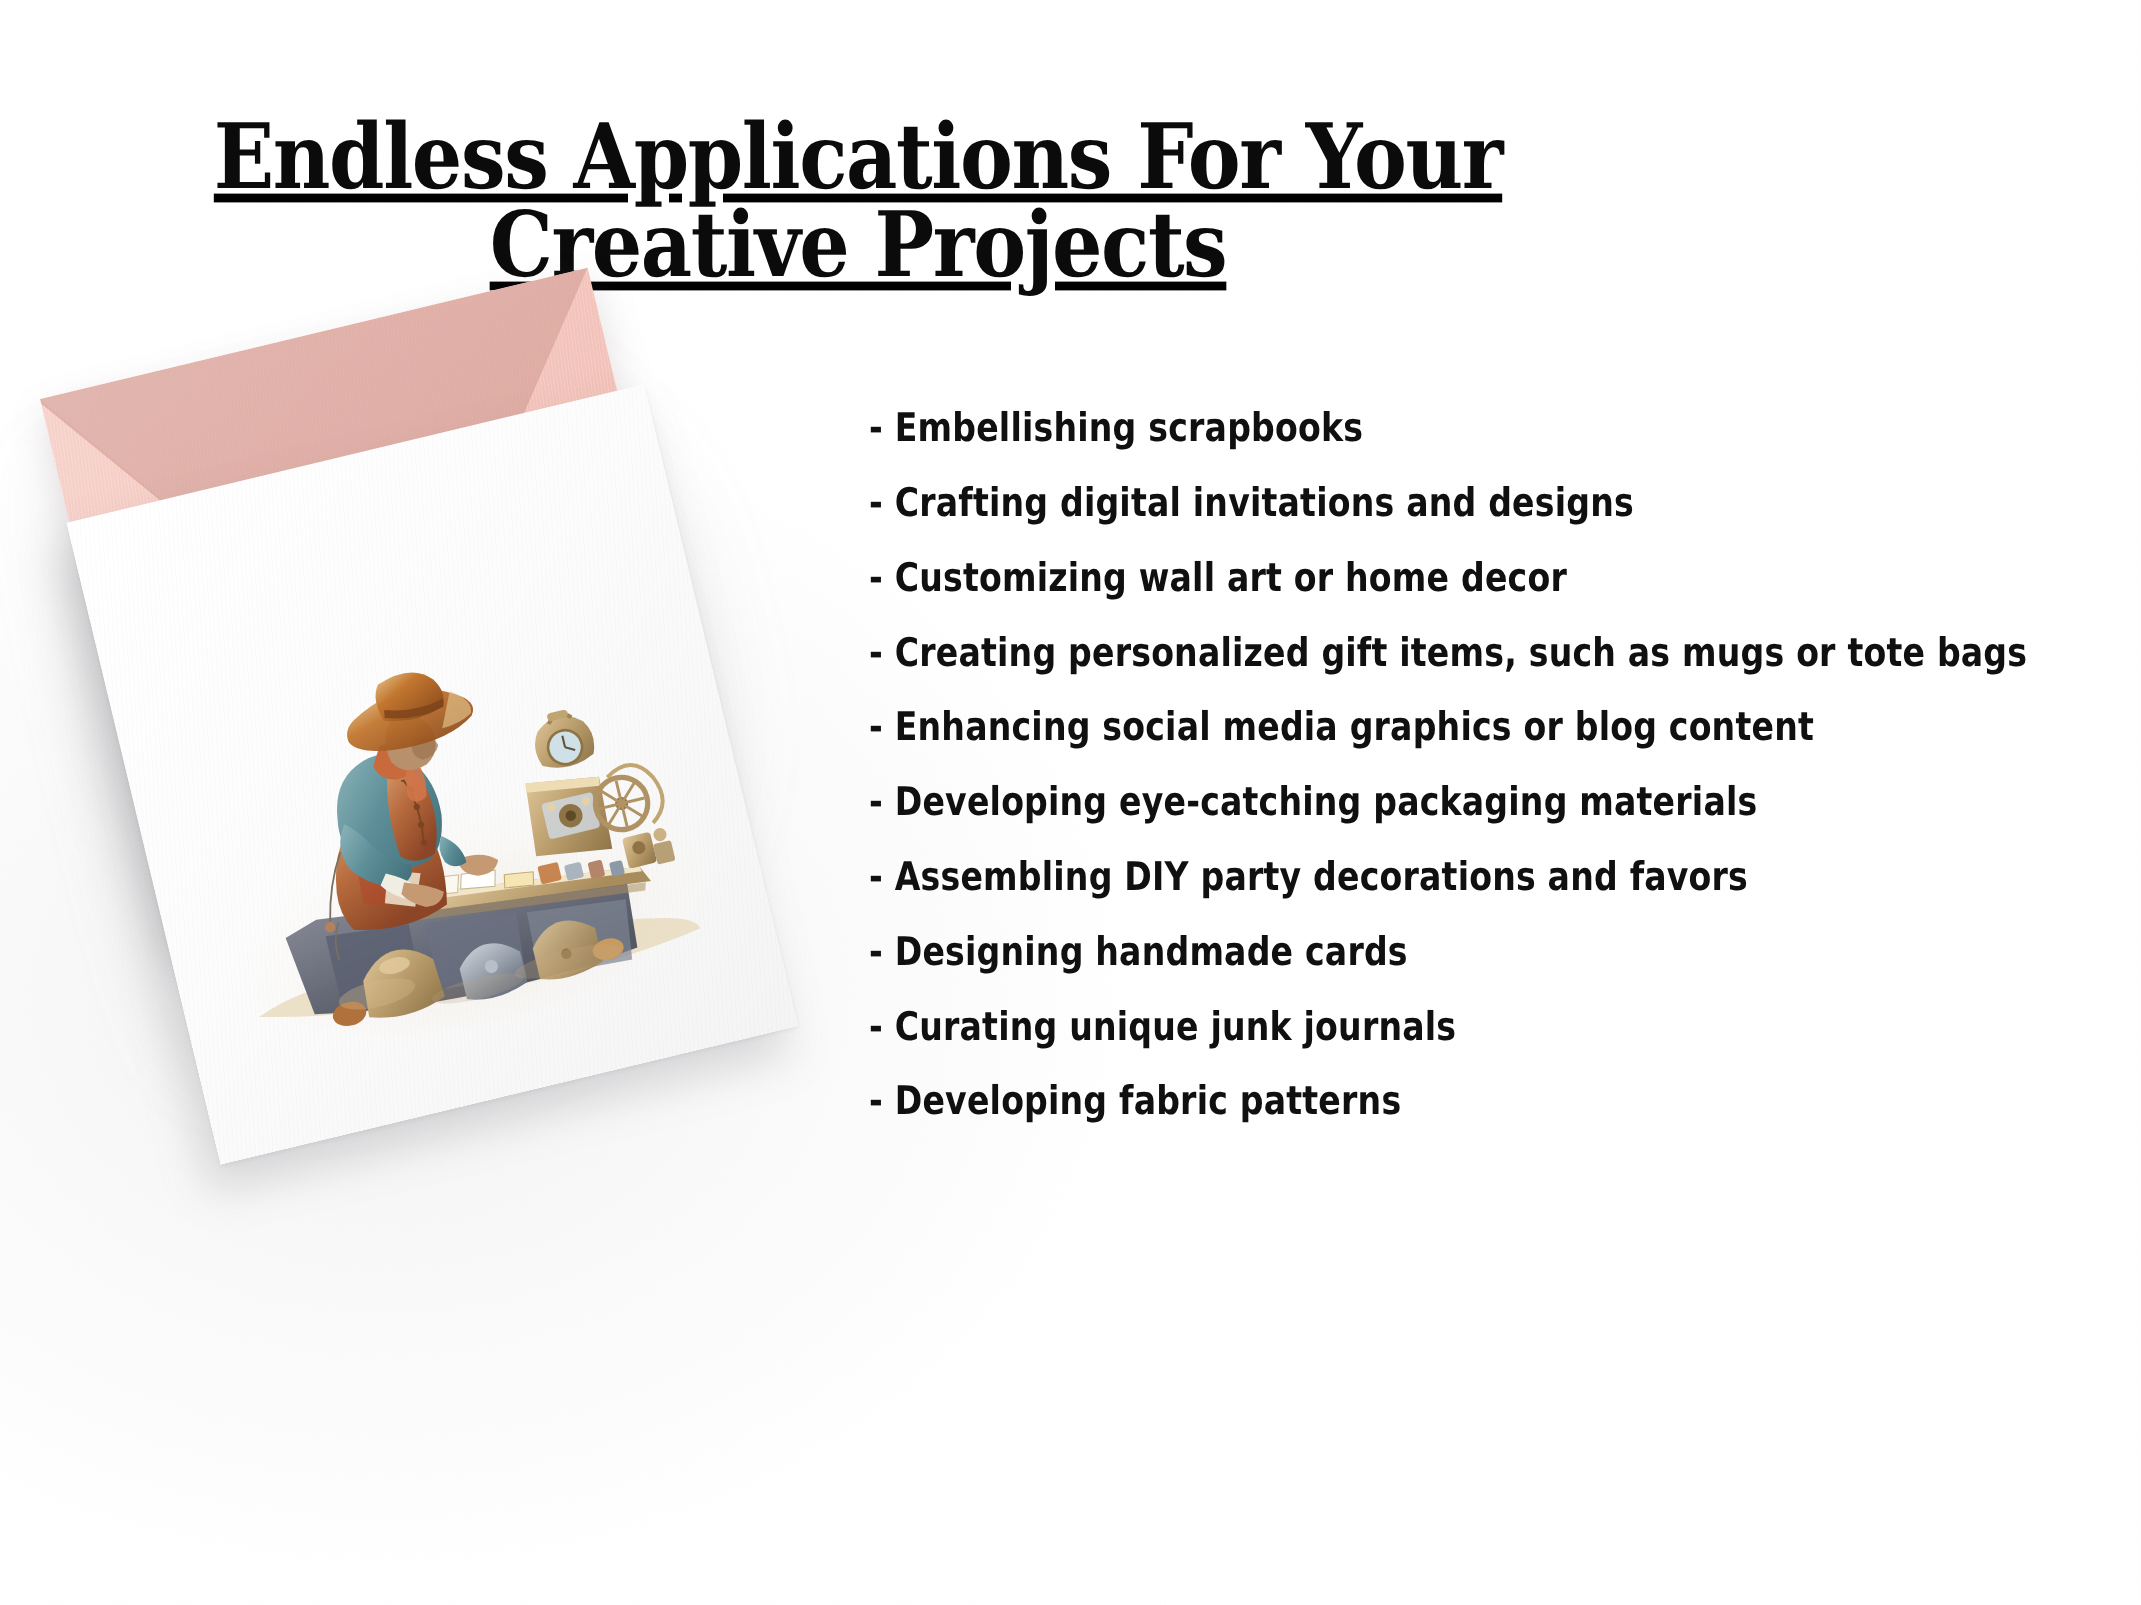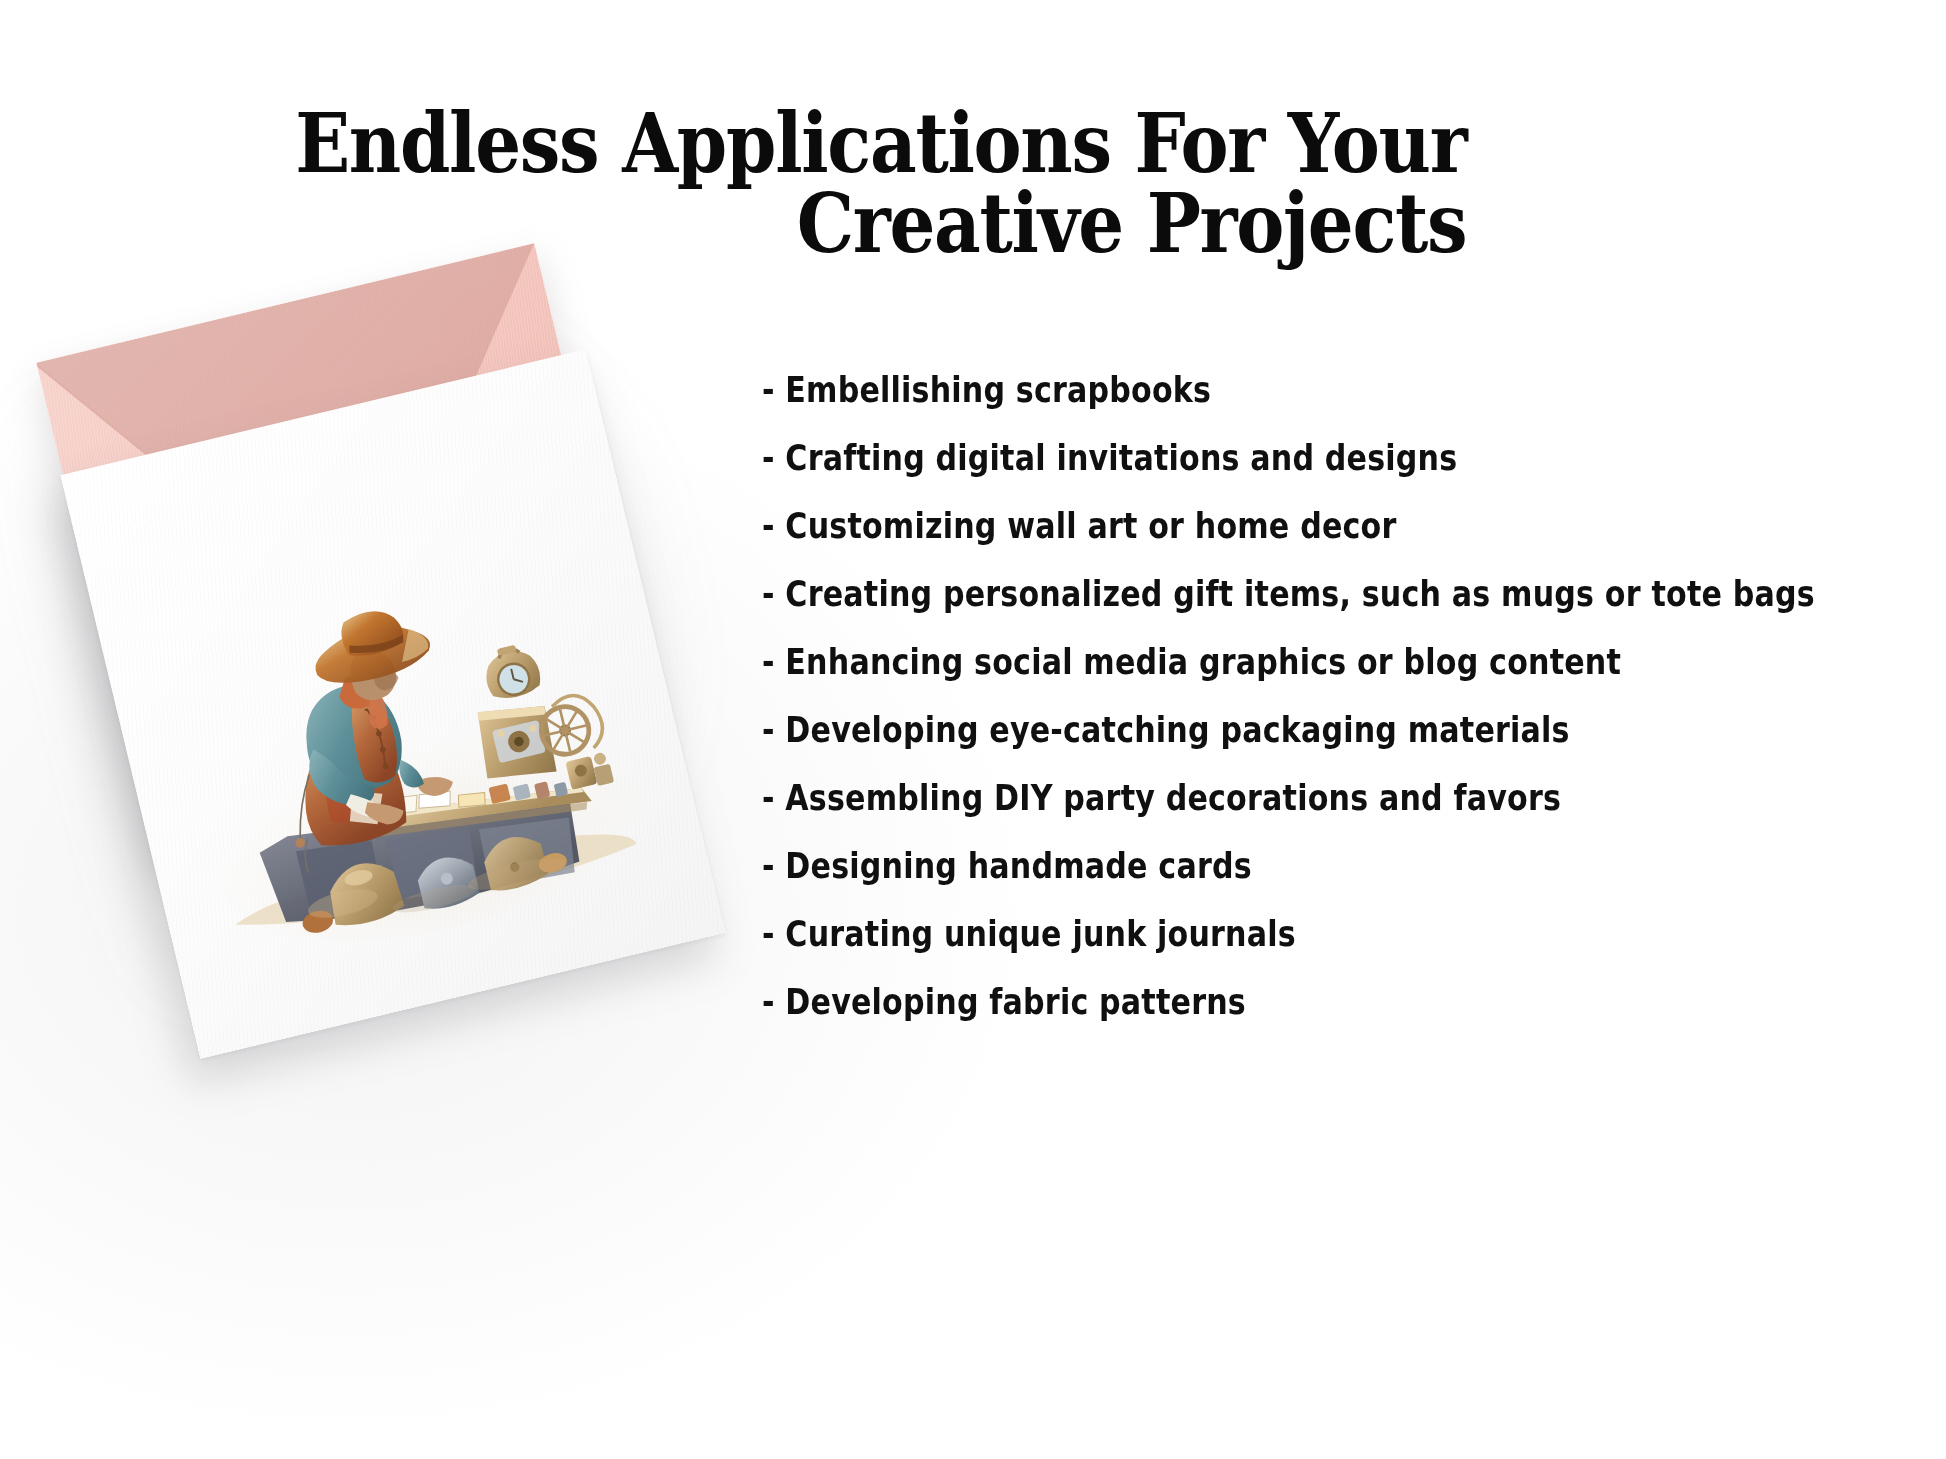--- a/index.html
+++ b/index.html
@@ -36,22 +36,23 @@
       rgba(255,255,255,0) 4px
     );
   }
 
   
   .title-block {
     position: absolute;
     left: 0;
     top: 104px;
     width: 1560px;
-    text-align: right;
+    text-align: center;
     pointer-events: none;
+    text-decoration: underline;
   }
   .title-line {
     font-family: "DejaVu Serif", "Liberation Serif", serif;
     font-weight: 700;
     font-size: 82px;
     line-height: 0.97;
     letter-spacing: -1.5px;
     color: #0b0b0b;
     transform: scaleX(0.88);
     transform-origin: center;
@@ -146,21 +147,21 @@
     left: 6%;
     top: 26%;
     width: 88%;
     height: 66%;
   }
   .card-art svg { width: 100%; height: 100%; display: block; }
 
   
   .list {
     position: absolute;
-    left: 762px;
+    left: 790px;
     top: 372px;
     width: 1150px;
   }
   .list-item {
     font-family: "DejaVu Sans Condensed", "DejaVu Sans", "Liberation Sans", sans-serif;
     font-weight: 700;
     font-size: 36px;
     line-height: 1;
     color: #101010;
     margin-bottom: 32px;

